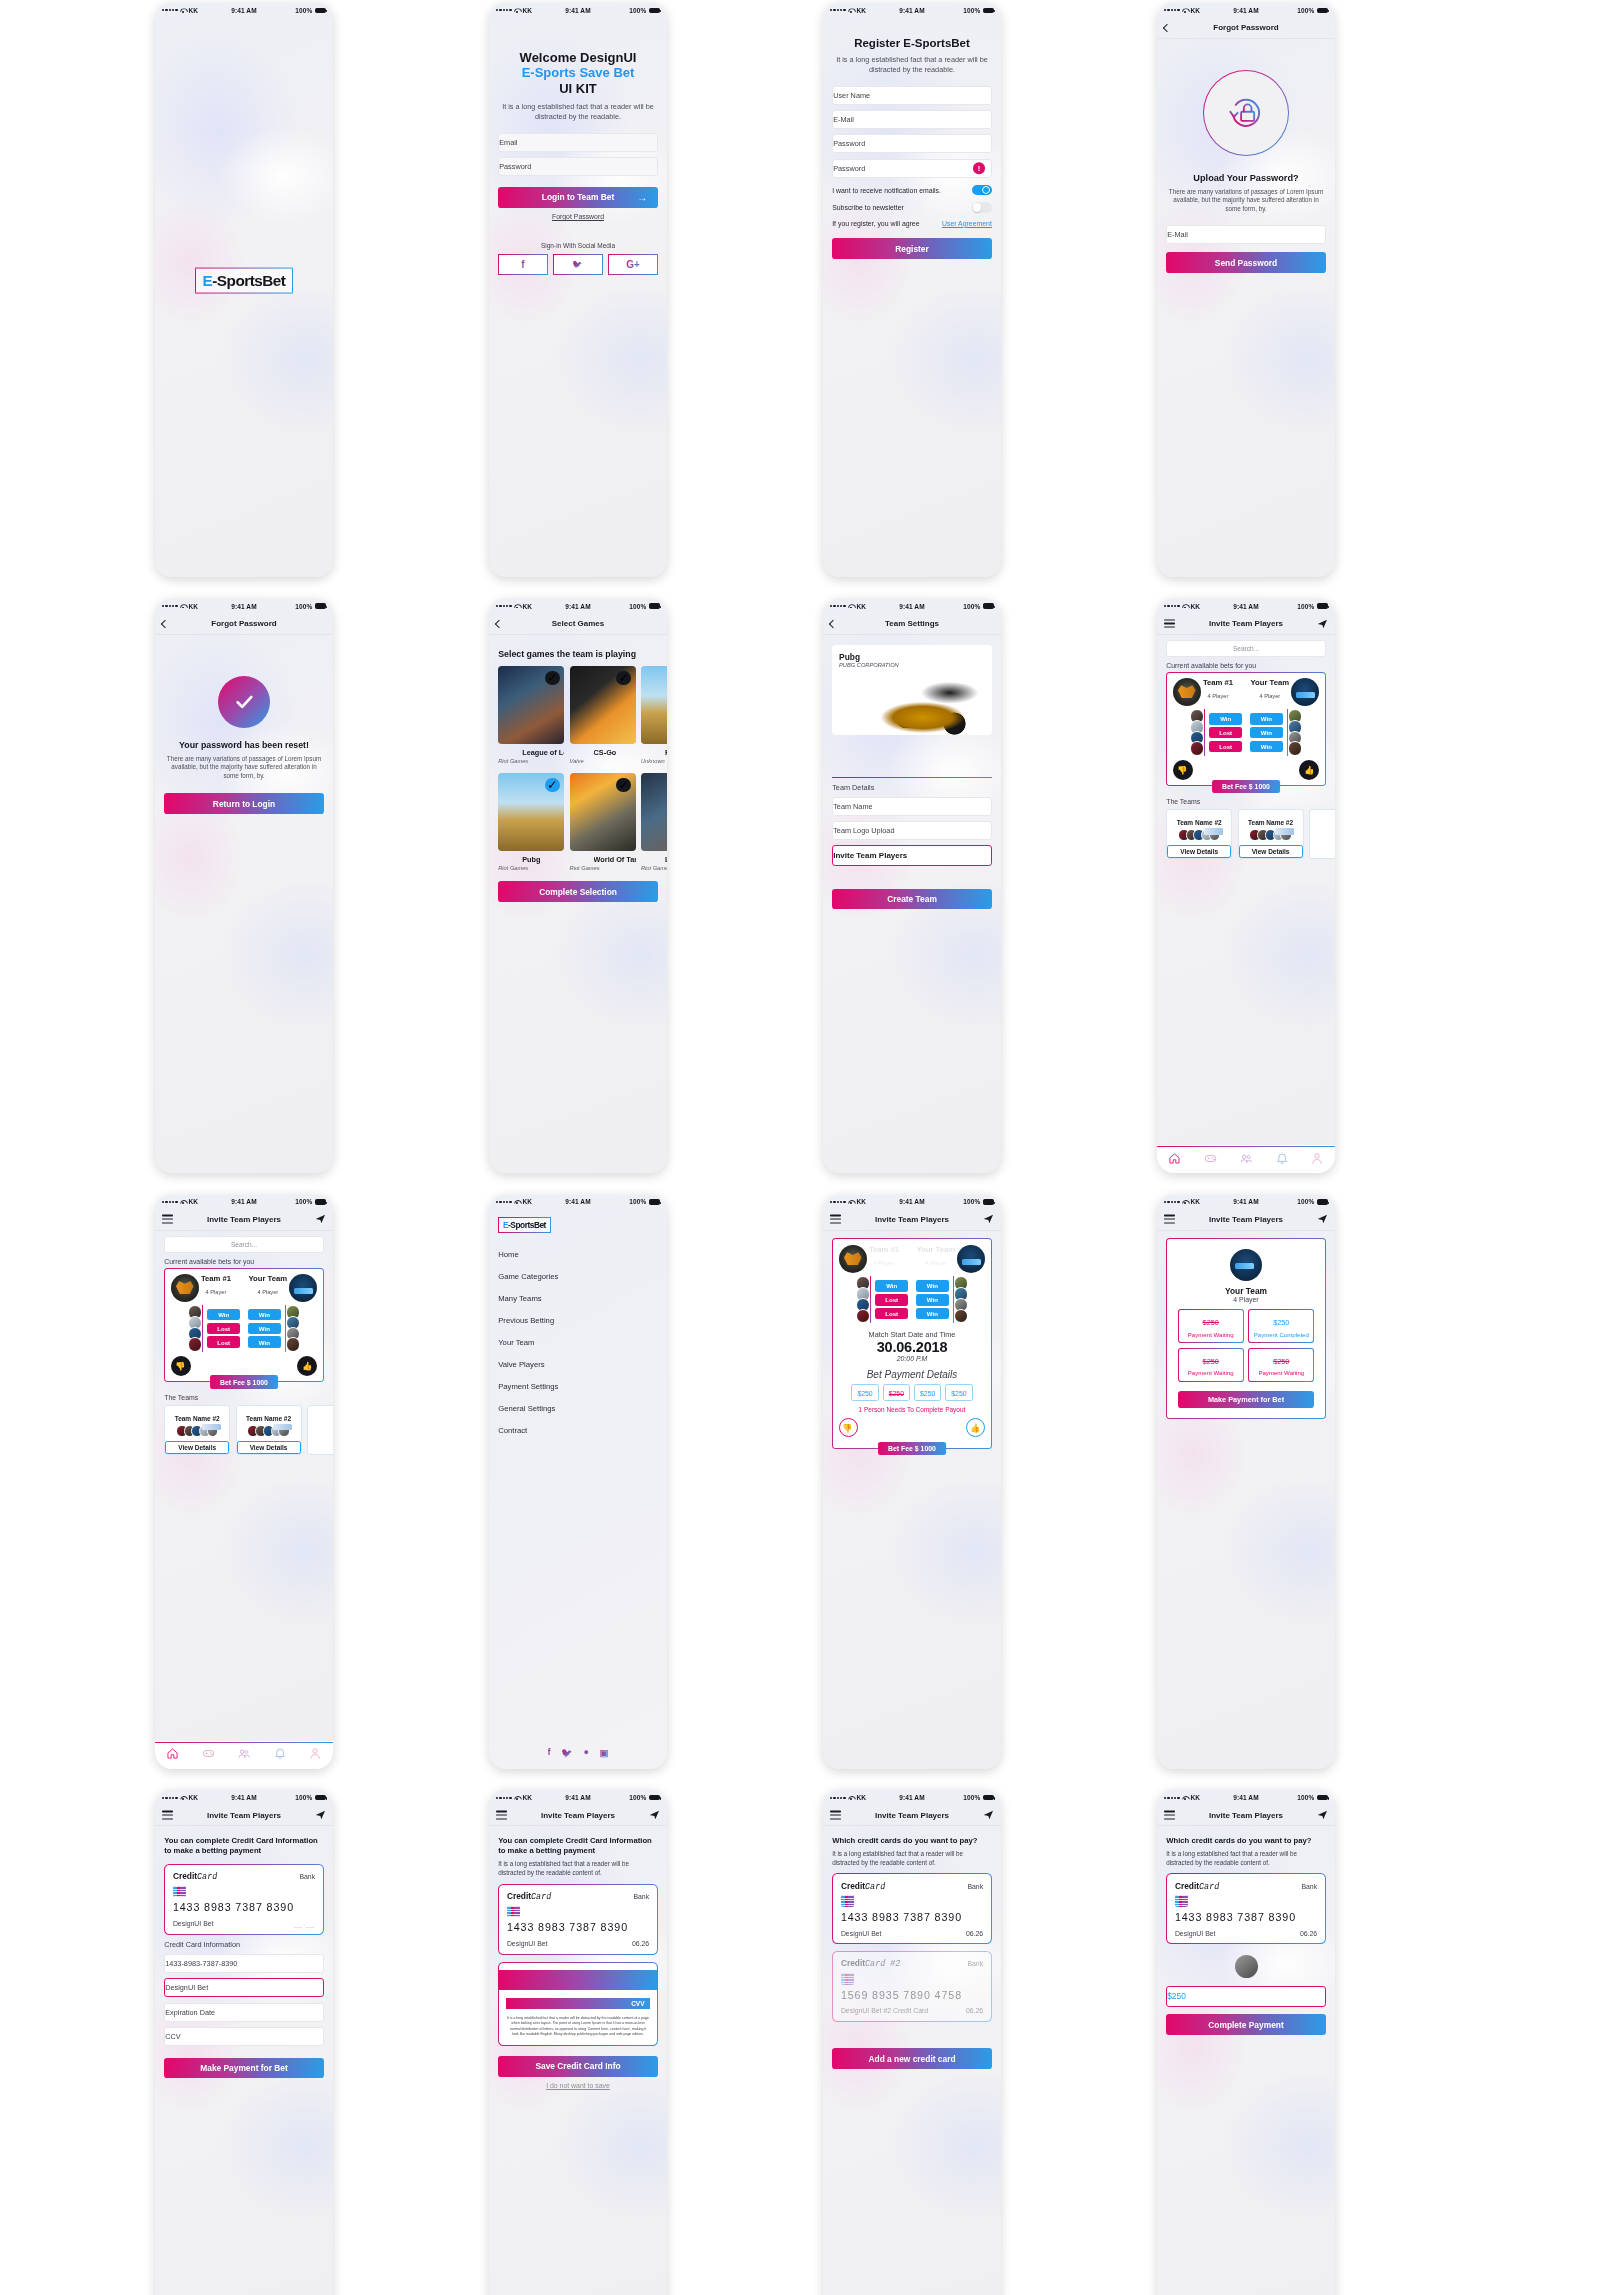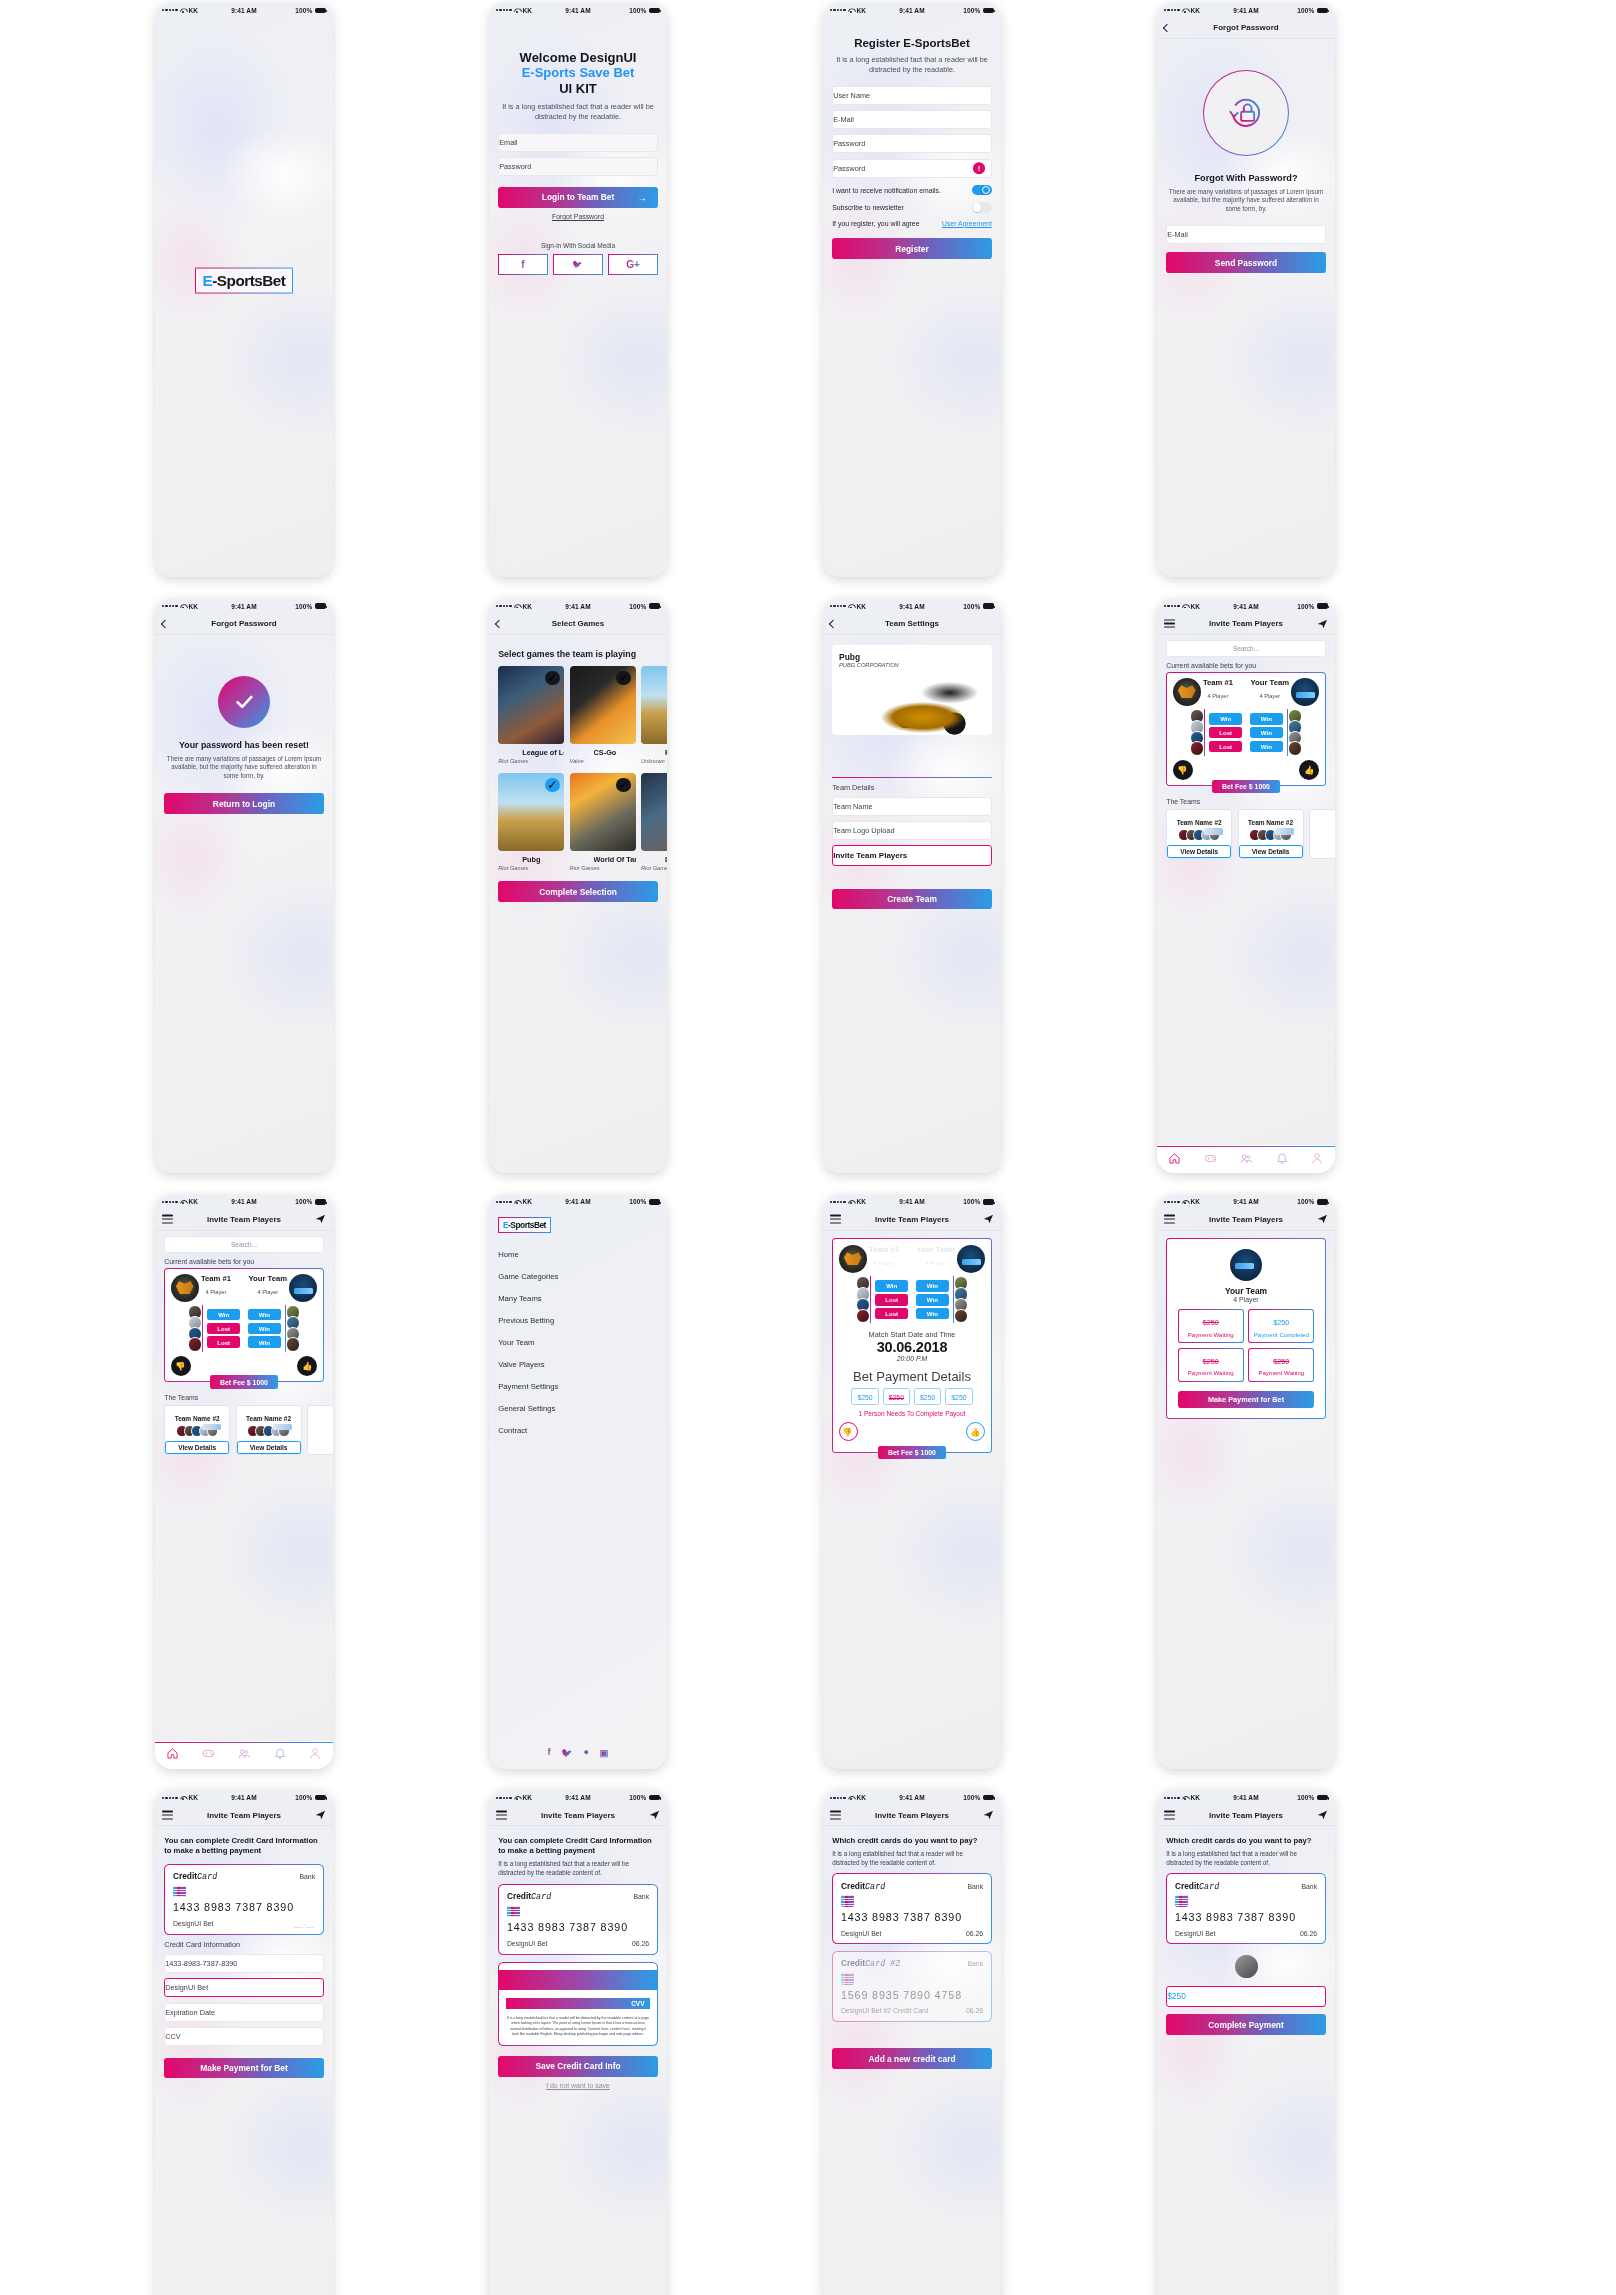--- a/index.html
+++ b/index.html
@@ -499,21 +499,21 @@
                     <stop offset="1" stop-color="#2c9ce6"></stop>
             </linearGradient>
                 </defs>
             <path d="M14,18 A17,17 0 1 1 11,33" fill="none" stroke="url(#gr1)" stroke-width="2.6" stroke-linecap="round"></path>
             <path d="M7,27 L11.5,33.5 L16.5,28.5" fill="none" stroke="url(#gr1)" stroke-width="2.6" stroke-linecap="round" stroke-linejoin="round"></path>
             <rect x="21" y="27" width="17" height="12" rx="1.5" fill="none" stroke="url(#gr1)" stroke-width="2.4"></rect>
             <path d="M24.5,27 v-4.5 a5,5 0 0 1 10,0 V27" fill="none" stroke="url(#gr1)" stroke-width="2.4"></path>
           </svg>
         </div>
         <div style="height:17px"></div>
-        <div style="font-size:9.2px;font-weight:800;color:#14161c;text-align:center;">Forgot With Password?</div>
+        <div style="font-size:9.2px;font-weight:800;color:#14161c;text-align:center;">Upload Your Password?</div>
         <div class="sub" style="font-size:6.3px">There are many variations of passages of Lorem Ipsum available, but the majority have suffered alteration in some form, by.</div>
         <div style="height:10.7px"></div>
         <div class="field">
               <span>E-Mail</span>
             </div>
         <div style="height:3.1px"></div>
         <div class="btn-grad">
               <span>Send Password</span>
             </div>
       </div>
@@ -1106,21 +1106,21 @@
                   <i class="sa av6"></i>
                   <i class="sa av7"></i>
                   <i class="sa av8"></i>
                 </div>
           </div>
           <div class="mdate" style="margin-top:6.9px;">
             <div class="lbl">Match Start Date and Time</div>
             <div class="big">30.06.2018</div>
             <div class="tm">20:00 P.M</div>
           </div>
-          <div style="text-align:center;font-size:13px;color:#3c3f48;margin-top:6.9px;">Bet Payment Details</div>
+          <div style="text-align:center;font-size:10px;color:#3c3f48;margin-top:6.9px;font-style:italic;">Bet Payment Details</div>
           <div class="paygrid">
             <div class="paybox"><span class="pa av4"></span><div class="pv">$250</div></div>
             <div class="paybox"><span class="pa av3"></span><div class="pv strike">$250</div></div>
             <div class="paybox"><span class="pa av2"></span><div class="pv">$250</div></div>
             <div class="paybox"><span class="pa av1"></span><div class="pv">$250</div></div>
           </div>
           <div class="warn">1 Person Needs To Complete Payout</div>
           <div style="display:flex;justify-content:space-between;align-items:center;margin-top:5.4px;">
             <span class="circ-btn">👎</span>
             <span class="circ-btn b">👍</span>

